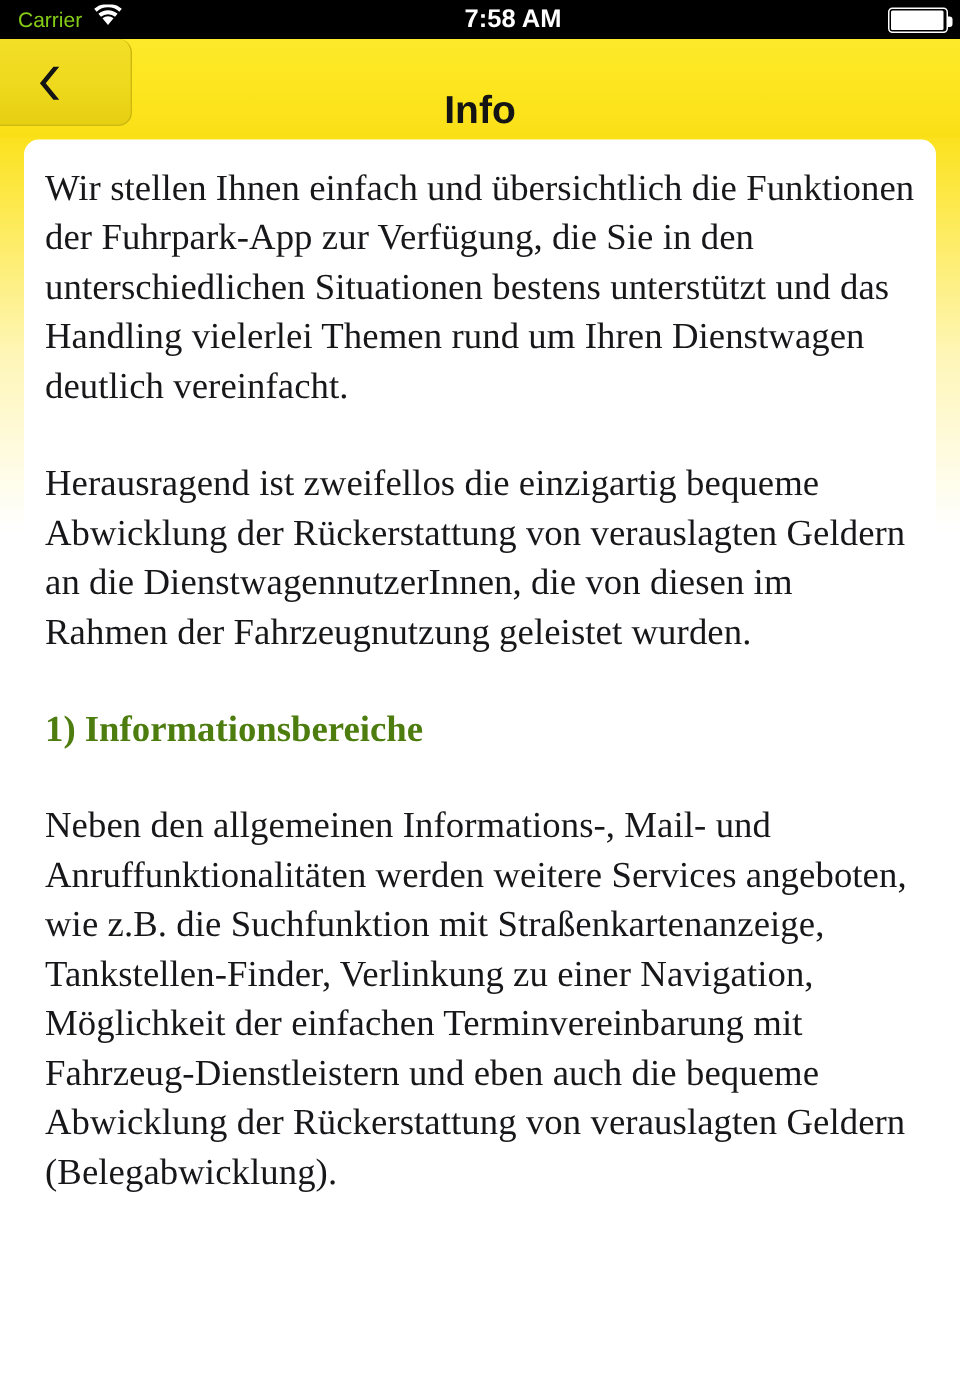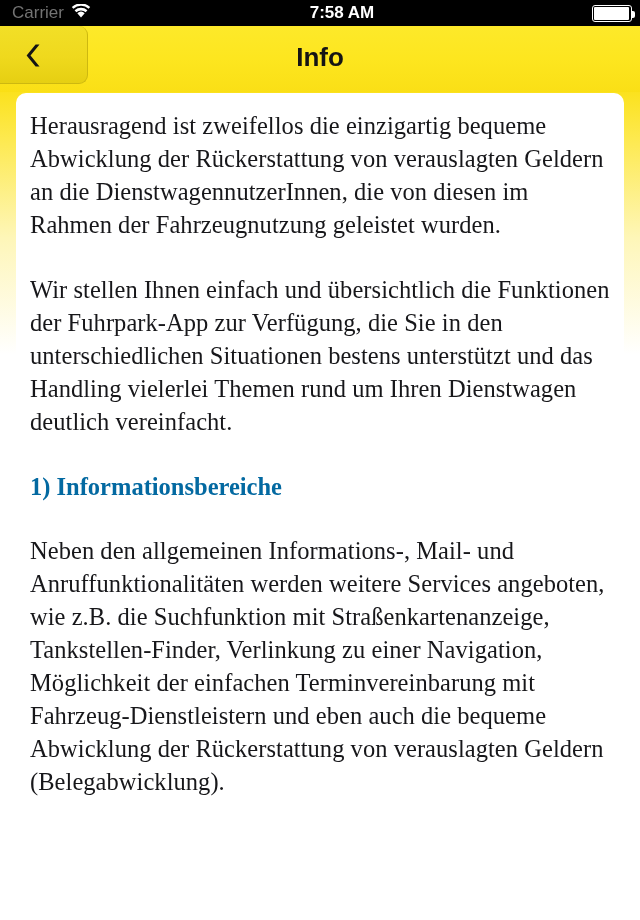--- a/index.html
+++ b/index.html
@@ -36,23 +36,23 @@
   .status-left {
     position: absolute;
     left: 12px;
     top: 0;
     height: 26px;
     display: flex;
     align-items: center;
     gap: 7px;
   }
   .status-carrier {
-    font-size: 17px;
+    font-size: 14px;
     letter-spacing: 0px;
-    color: #737373;
+    color: #84cc16;
     line-height: 26px;
   }
   .wifi-icon { display: block; }
   .status-center {
     position: absolute;
     left: 0; right: 0; top: 0;
     height: 26px;
     display: flex;
     align-items: center;
     justify-content: center;
@@ -103,21 +103,21 @@
     position: absolute;
     top: 26px; left: 0;
     width: 640px;
     height: 66px;
     background: linear-gradient(to bottom, #fde92a 0%, #fde61f 50%, #fadf16 100%);
     z-index: 20;
   }
   .nav-title {
     position: absolute;
     left: 0; right: 0;
-    top: 0;
+    top: 16px;
     height: 62px;
     line-height: 62px;
     text-align: center;
     font-family: "Liberation Sans", sans-serif;
     font-size: 26px;
     font-weight: bold;
     color: #141414;
   }
   .back-button {
     position: absolute;
@@ -177,21 +177,21 @@
     letter-spacing: 0.05px;
   }
   .para.tight {
     margin-bottom: 0;
   }
   .section-head {
     font-family: "Liberation Serif", serif;
     font-size: 24.5px;
     line-height: 33px;
     font-weight: bold;
-    color: #0369a1;
+    color: #4d7c0f;
     margin: 0;
   }
   .block { margin-bottom: 31px; }
   .block:last-child { margin-bottom: 0; }
 </style>
 </head>
 <body>
 
 <div class="phone">
 
@@ -226,23 +226,23 @@
         <svg width="20" height="27" viewBox="0 0 20 27" aria-hidden="true">
           <path d="M15.5 2.5 L6.5 13.5 L15.5 24.5 L11.6 24.5 L2.6 13.5 L11.6 2.5 Z" fill="#141414"></path>
         </svg>
       </span>
     </div>
   </div>
 
   <div class="content-card">
     <div class="content-inner">
 
+      <p class="para">Wir stellen Ihnen einfach und übersichtlich die Funktionen der Fuhrpark-App zur Verfügung, die Sie in den unterschiedlichen Situationen bestens unterstützt und das Handling vielerlei Themen rund um Ihren Dienstwagen deutlich vereinfacht.</p>
+
       <p class="para">Herausragend ist zweifellos die einzigartig bequeme Abwicklung der Rückerstattung von verauslagten Geldern an die DienstwagennutzerInnen, die von diesen im Rahmen der Fahrzeugnutzung geleistet wurden.</p>
-
-      <p class="para">Wir stellen Ihnen einfach und übersichtlich die Funktionen der Fuhrpark-App zur Verfügung, die Sie in den unterschiedlichen Situationen bestens unterstützt und das Handling vielerlei Themen rund um Ihren Dienstwagen deutlich vereinfacht.</p>
 
       <div class="block">
         <div class="section-head">1) Informationsbereiche</div>
       </div>
 
       <div class="block">
         <p class="para tight">Neben den allgemeinen Informations-, Mail- und Anruffunktionalitäten werden weitere Services angeboten, wie z.B. die Suchfunktion mit Straßenkartenanzeige, Tankstellen-Finder, Verlinkung zu einer Navigation, Möglichkeit der einfachen Terminvereinbarung mit Fahrzeug-Dienstleistern und eben auch die bequeme Abwicklung der Rückerstattung von verauslagten Geldern (Belegabwicklung).</p>
       </div>
 
     </div>

